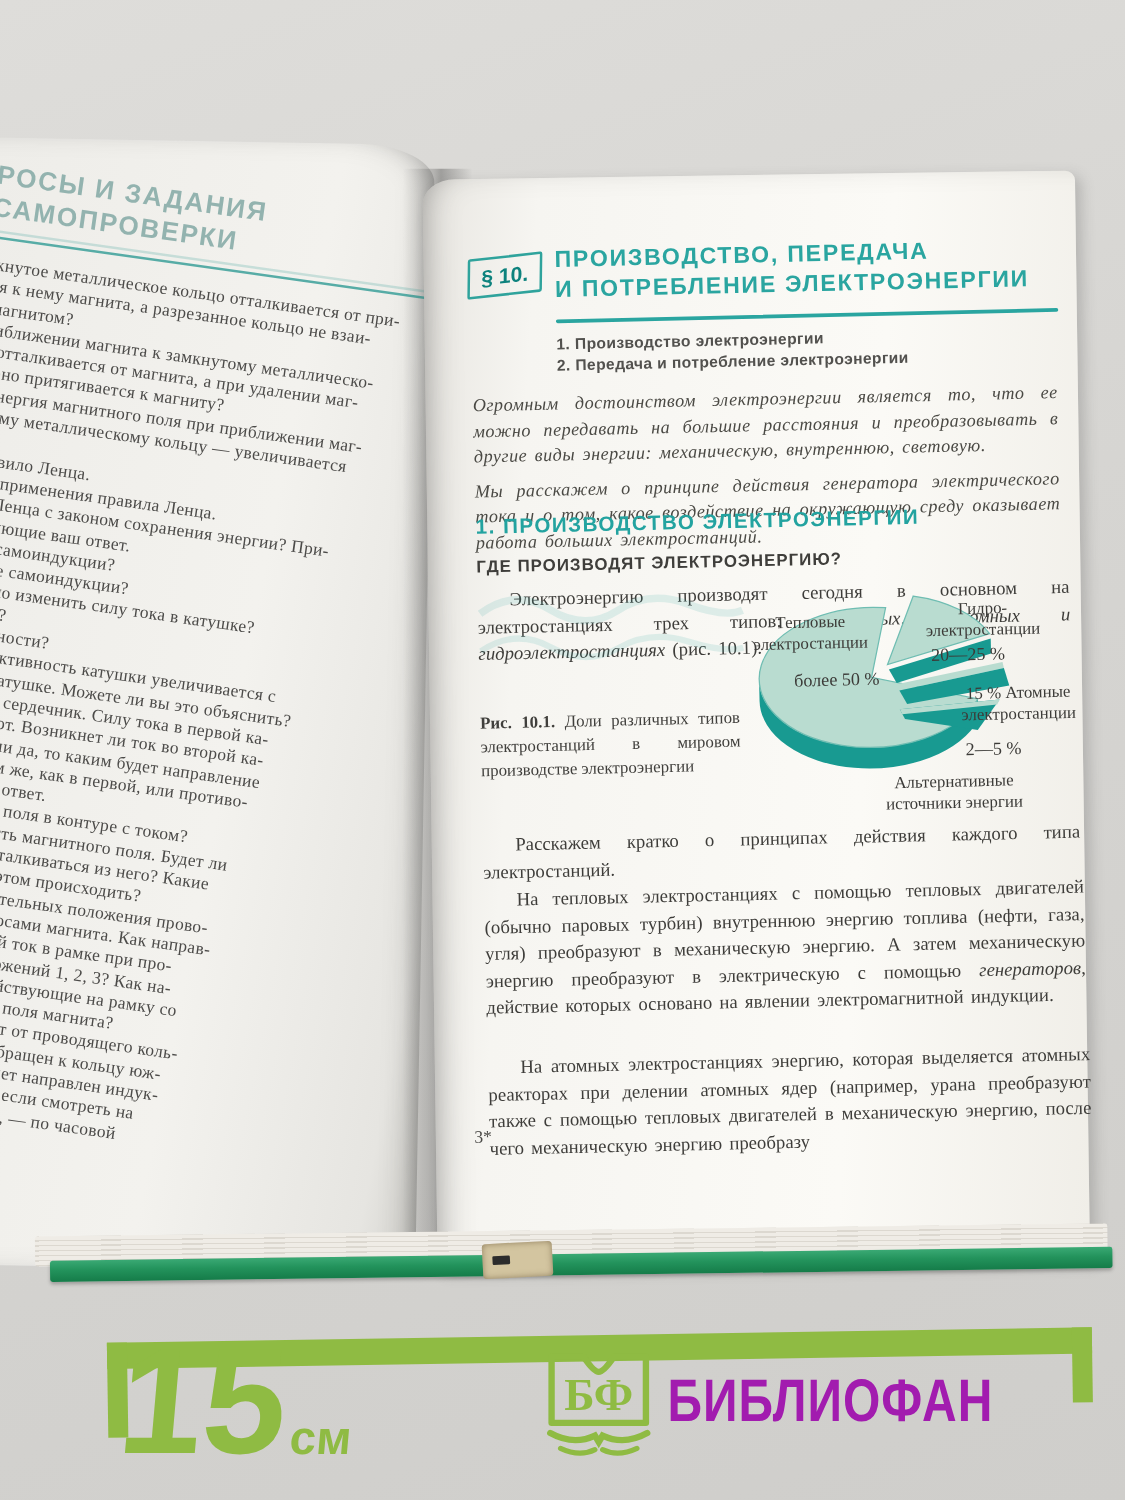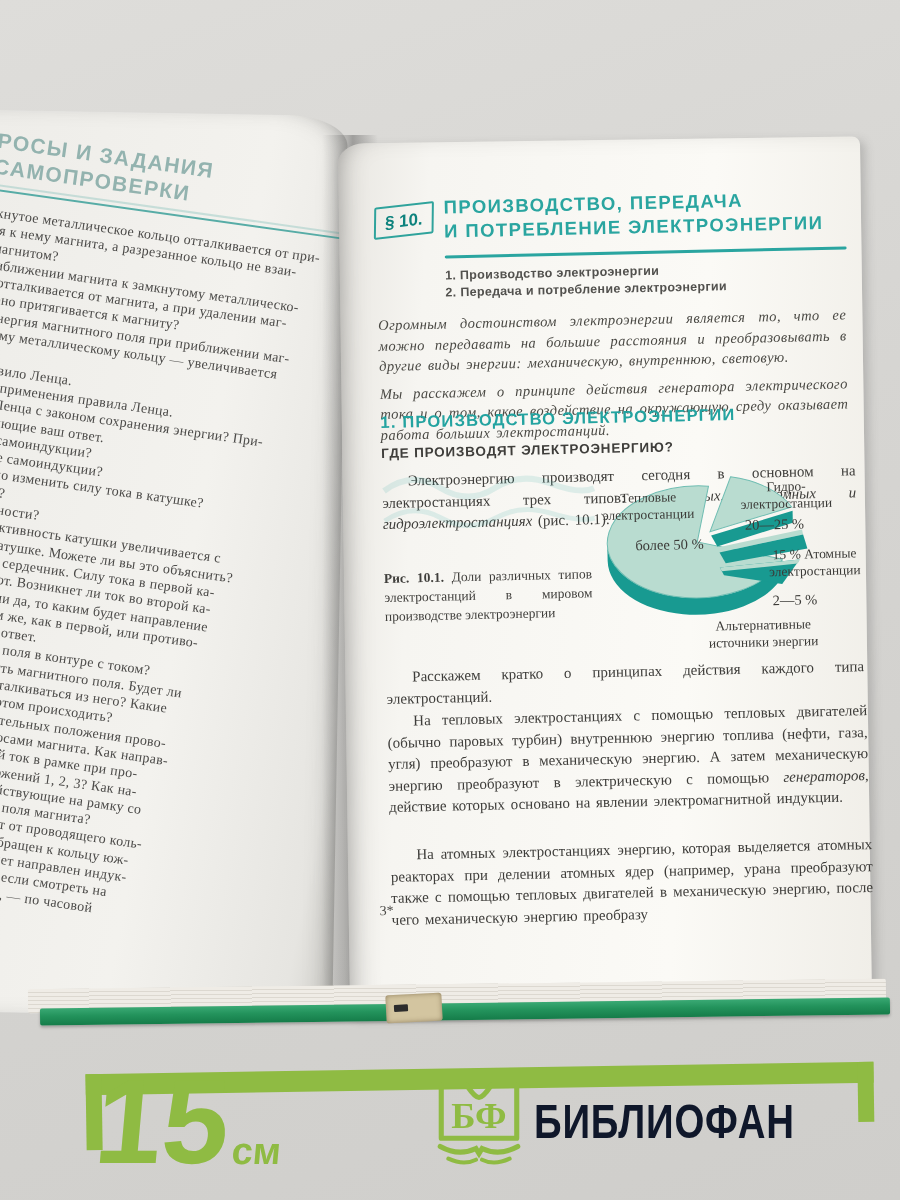--- a/index.html
+++ b/index.html
@@ -79,21 +79,21 @@
 
   
   .ruler{position:absolute;left:86px;top:1058px;width:788px;height:92px;transform:rotate(-.9deg);}
   .ruler-bar{position:absolute;left:0;top:10px;width:100%;height:21px;background:#8fbb43;}
   .ruler-leg-l{position:absolute;left:0;top:10px;width:16px;height:76px;background:#8fbb43;}
   .ruler-leg-r{position:absolute;right:0;top:10px;width:16px;height:60px;background:#8fbb43;}
   .ruler-label{position:absolute;left:96px;top:1066px;color:#8fbb43;font-family:"Liberation Sans",sans-serif;
     font-weight:bold;transform:skewX(-5deg);display:flex;align-items:flex-end;}
   .ruler-label .num{font-size:120px;line-height:.92;}
   .ruler-label .unit{font-size:38px;line-height:1;margin-left:5px;margin-bottom:6px;}
-  .brand{position:absolute;left:428px;top:1072px;display:flex;align-items:flex-start;color:#0f172a;}
+  .brand{position:absolute;left:428px;top:1072px;display:flex;align-items:flex-start;color:#a21caf;}
   .brand-name{font-family:"Liberation Sans",sans-serif;font-weight:bold;font-size:48px;
     transform:scaleX(.8);transform-origin:left center;margin:22px 0 0 4px;letter-spacing:1px;}
 
   
   .pie-top{fill:#b9dcd0;}
   .pie-side{fill:#189a91;}
 </style>
 </head>
 <body>
 

